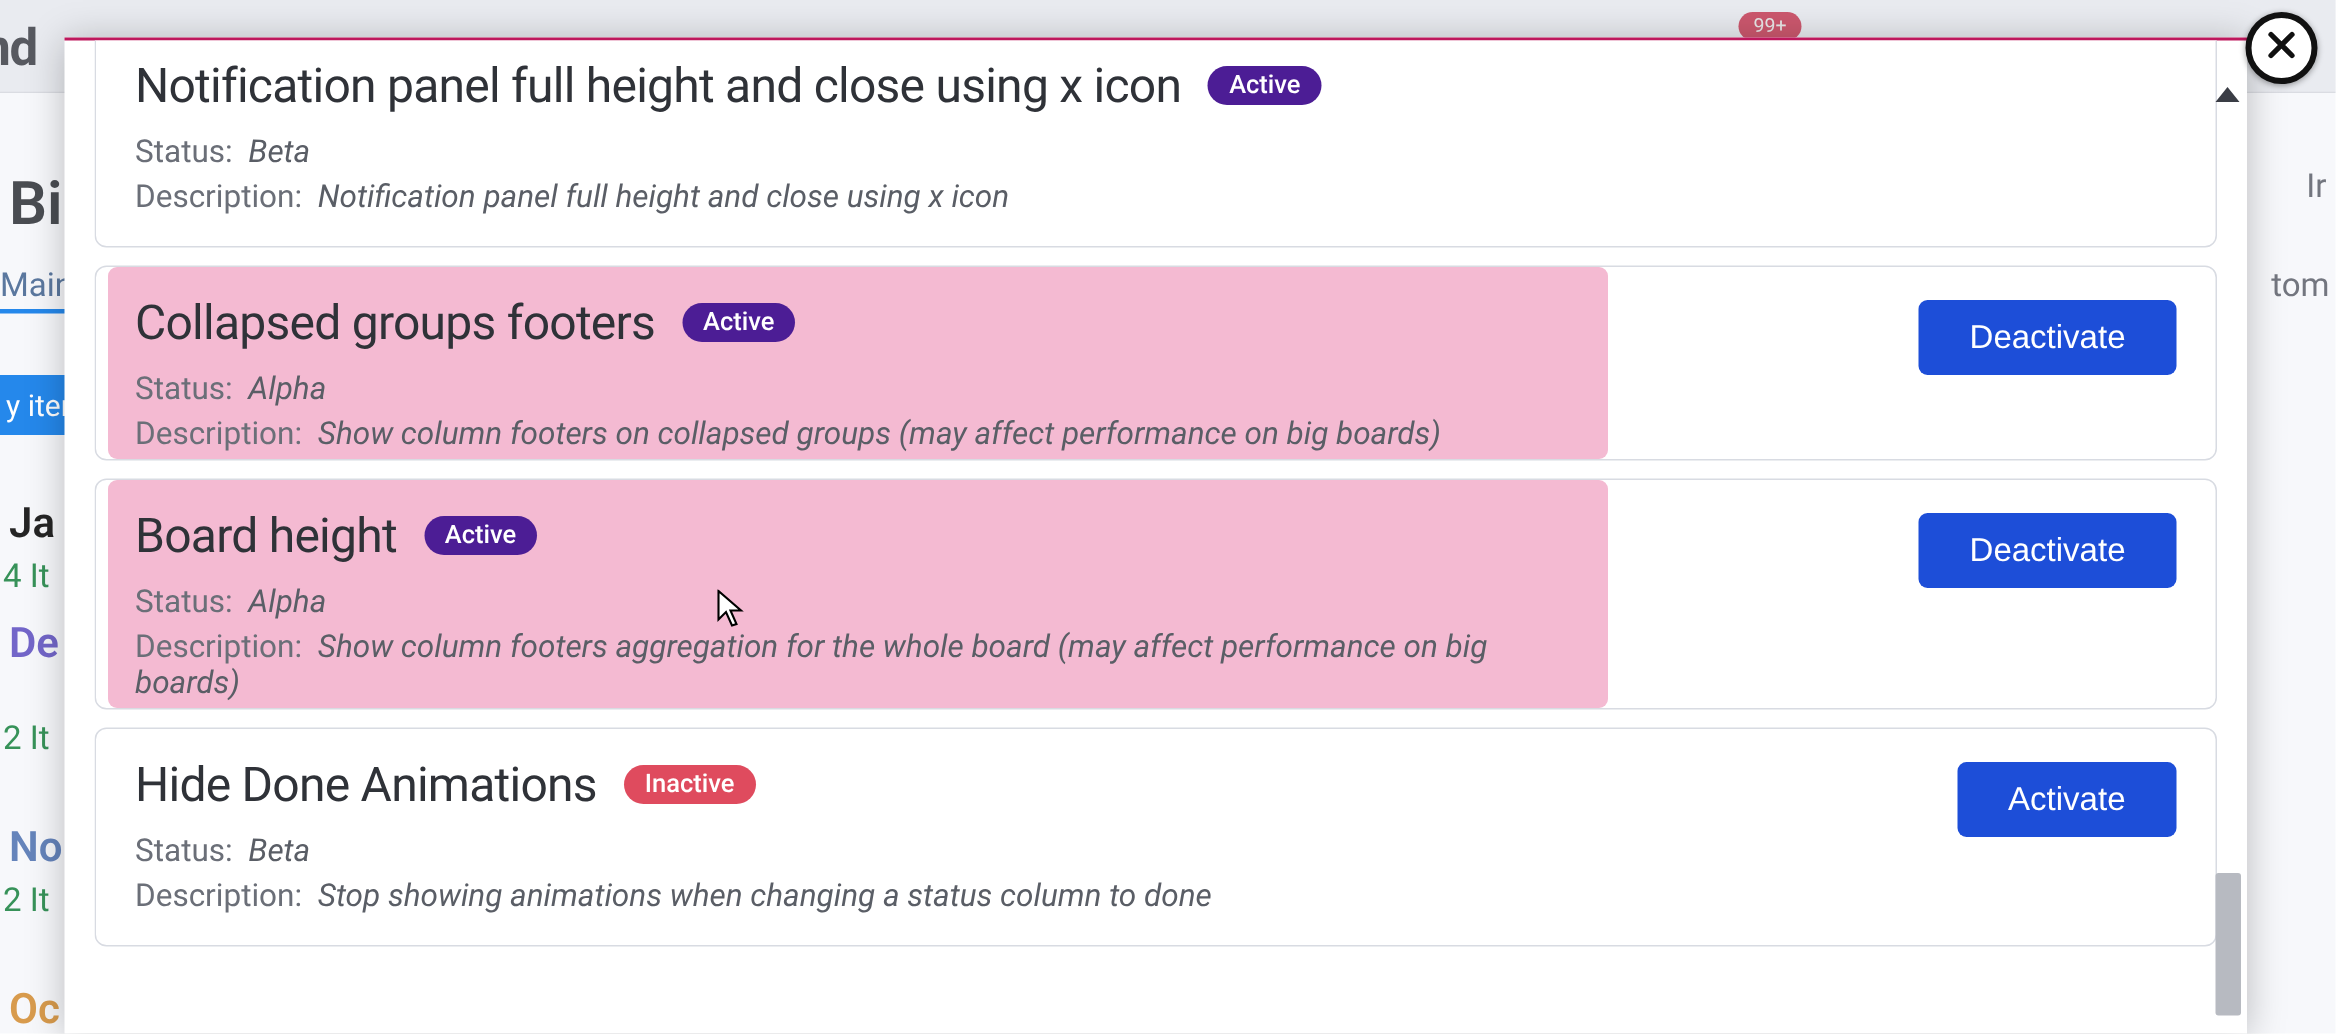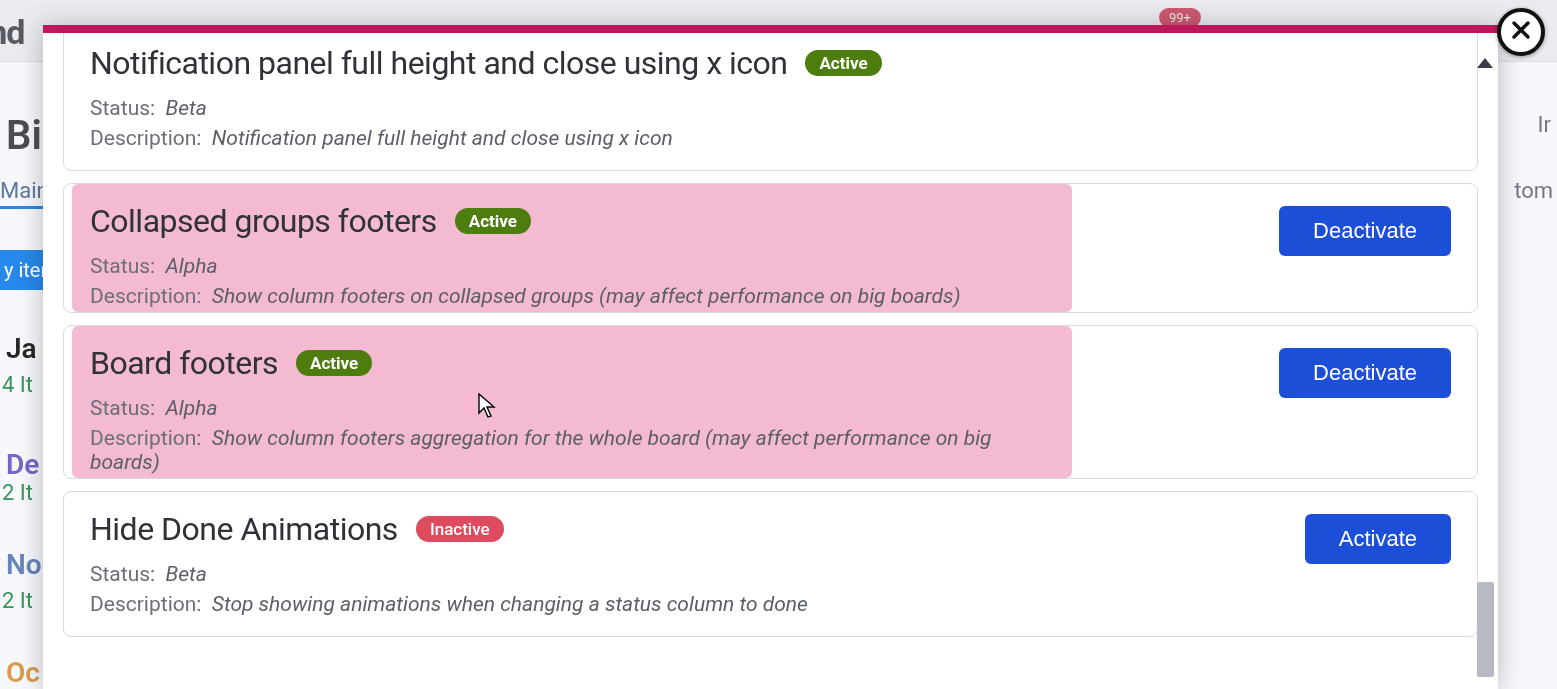--- a/index.html
+++ b/index.html
@@ -25,21 +25,21 @@
   .bg-title { position:absolute; left:6px; top:112px; font-size:40px; font-weight:600; color:#2b2e35; }
   .bg-tab { position:absolute; left:0; top:178px; font-size:22px; color:#3f618f; }
   .bg-tab-underline { position:absolute; left:0; top:206px; width:56px; height:3px; background:#0074e8; }
   .bg-newitem { position:absolute; left:0; top:250px; background:#0074e8; color:#fff; font-size:20px; padding:8px 10px 8px 4px; border-radius:0 4px 4px 0; }
   .bg-group { position:absolute; left:6px; font-size:28px; font-weight:600; }
   .bg-count { position:absolute; left:2px; font-size:22px; color:#15803d;text-align:right; }
   
   .modal-wrap {
     position:absolute; left:43px; right:59px; top:25px; bottom:0;
     background:#fff;
-    border-top:8px solid #be185d;
+    border-top:2px solid #be185d;
     box-shadow: 0 2px 24px rgba(0,0,0,0.25);
   }
   .modal-scroll {
     position:absolute; left:20px; right:20px; top:0; bottom:0;
     overflow:hidden;
   }
   .feature-card {
     border:1px solid #d8dbe2;
     border-radius:8px;
     margin-top:12px;
@@ -58,21 +58,21 @@
     padding:18px 10px 4px 18px;
     border-radius:6px;
     max-width: 1000px;
   }
   .f-title-row { display:flex; align-items:center; gap:18px; margin-bottom:14px; flex-wrap:wrap;}
   .f-title { font-size:32px; font-weight:400; color:#2f3238; letter-spacing:-0.5px; }
   .badge {
     display:inline-block; padding:3px 14px; border-radius:14px;
     font-size:17px; font-weight:500; color:#fff;
   }
-  .badge.active { background:#4d7c0f;font-weight:bold; }
+  .badge.active { background:#4c1d95; }
   .badge.inactive { background:#df4b5e; }
   .f-meta { font-size:21px; color:#53565e; margin-top:6px; }
   .f-meta .lbl { color:#6b6f78; }
   .f-meta .val { font-style:italic; color:#5a5e66; }
   .action-btn {
     background:#1d4ed8; color:#fff; border:none;
     font-size:22px; font-weight:500;
     padding:12px 34px; border-radius:6px;
     cursor:pointer; white-space:nowrap;
     margin-top:4px;
@@ -112,21 +112,21 @@
   </div>
   <div class="bg-title">Bil</div>
   <div class="bg-tab">Main</div>
   <div class="bg-tab-underline"></div>
   <div style="position:absolute; right:4px; top:178px; font-size:22px; color:#5b5f69;">tom</div>
   <div style="position:absolute; right:6px; top:112px; font-size:22px; color:#5b5f69;">Ir</div>
   <div class="bg-newitem">y iten</div>
 
   <div class="bg-group" style="top:332px; color:#000000;">Ja</div>
   <div class="bg-count" style="top:372px;">4 It</div>
-  <div class="bg-group" style="top:448px; color:#5b4cc0;">De</div>
+  <div class="bg-group" style="top:412px; color:#5b4cc0;">De</div>
   <div class="bg-count" style="top:480px;">2 It</div>
   <div class="bg-group" style="top:548px; color:#4b6fb0;">No</div>
   <div class="bg-count" style="top:588px;">2 It</div>
   <div class="bg-group" style="top:656px; color:#d28a2e;">Oc</div>
 </div>
 
 <div class="modal-wrap">
   <div class="modal-scroll" id="cards">
       <div class="feature-card">
         <div class="feature-left">
@@ -145,21 +145,21 @@
             <span class="badge active">Active</span>
           </div>
           <div class="f-meta"><span class="lbl">Status:</span>&nbsp; <span class="val">Alpha</span></div>
           <div class="f-meta"><span class="lbl">Description:</span>&nbsp; <span class="val">Show column footers on collapsed groups (may affect performance on big boards)</span></div>
         </div>
         <button class="action-btn">Deactivate</button>
       </div>
       <div class="feature-card">
         <div class="feature-left highlight">
           <div class="f-title-row">
-            <div class="f-title">Board footers</div>
+            <div class="f-title">Board height</div>
             <span class="badge active">Active</span>
           </div>
           <div class="f-meta"><span class="lbl">Status:</span>&nbsp; <span class="val">Alpha</span></div>
           <div class="f-meta"><span class="lbl">Description:</span>&nbsp; <span class="val">Show column footers aggregation for the whole board (may affect performance on big boards)</span></div>
         </div>
         <button class="action-btn">Deactivate</button>
       </div>
       <div class="feature-card">
         <div class="feature-left">
           <div class="f-title-row">

